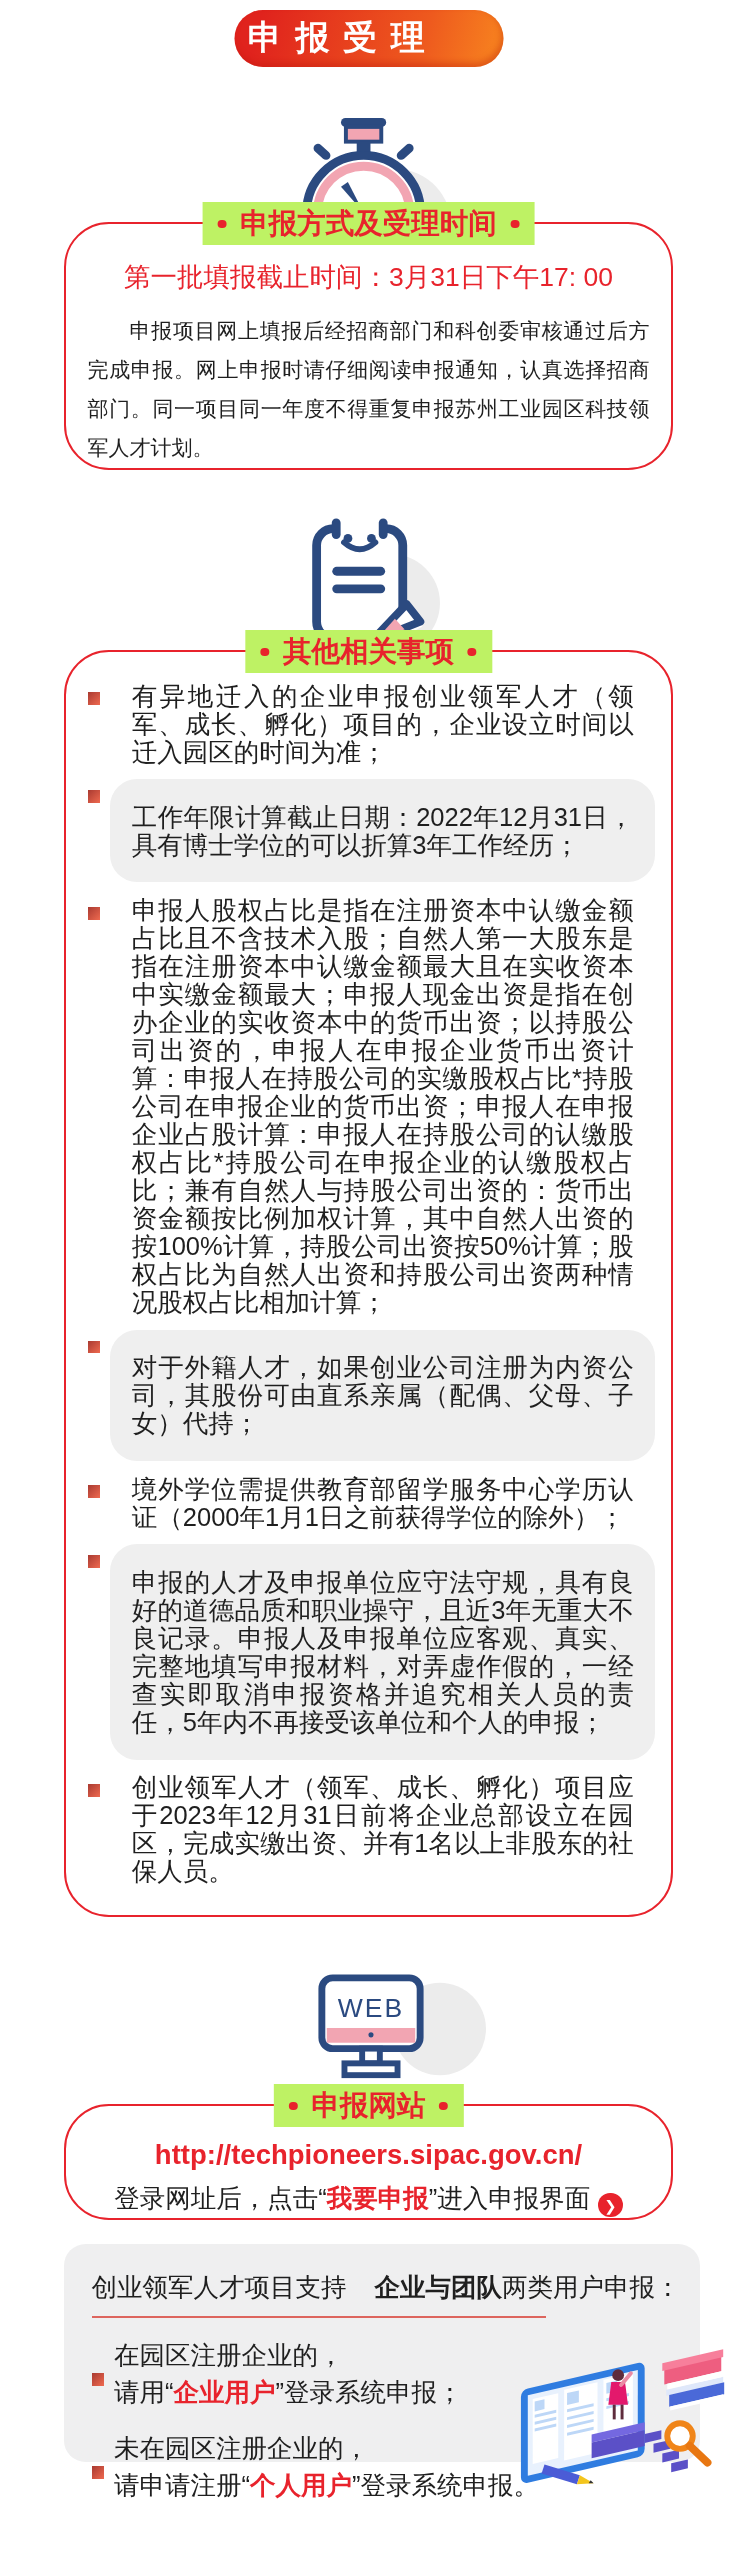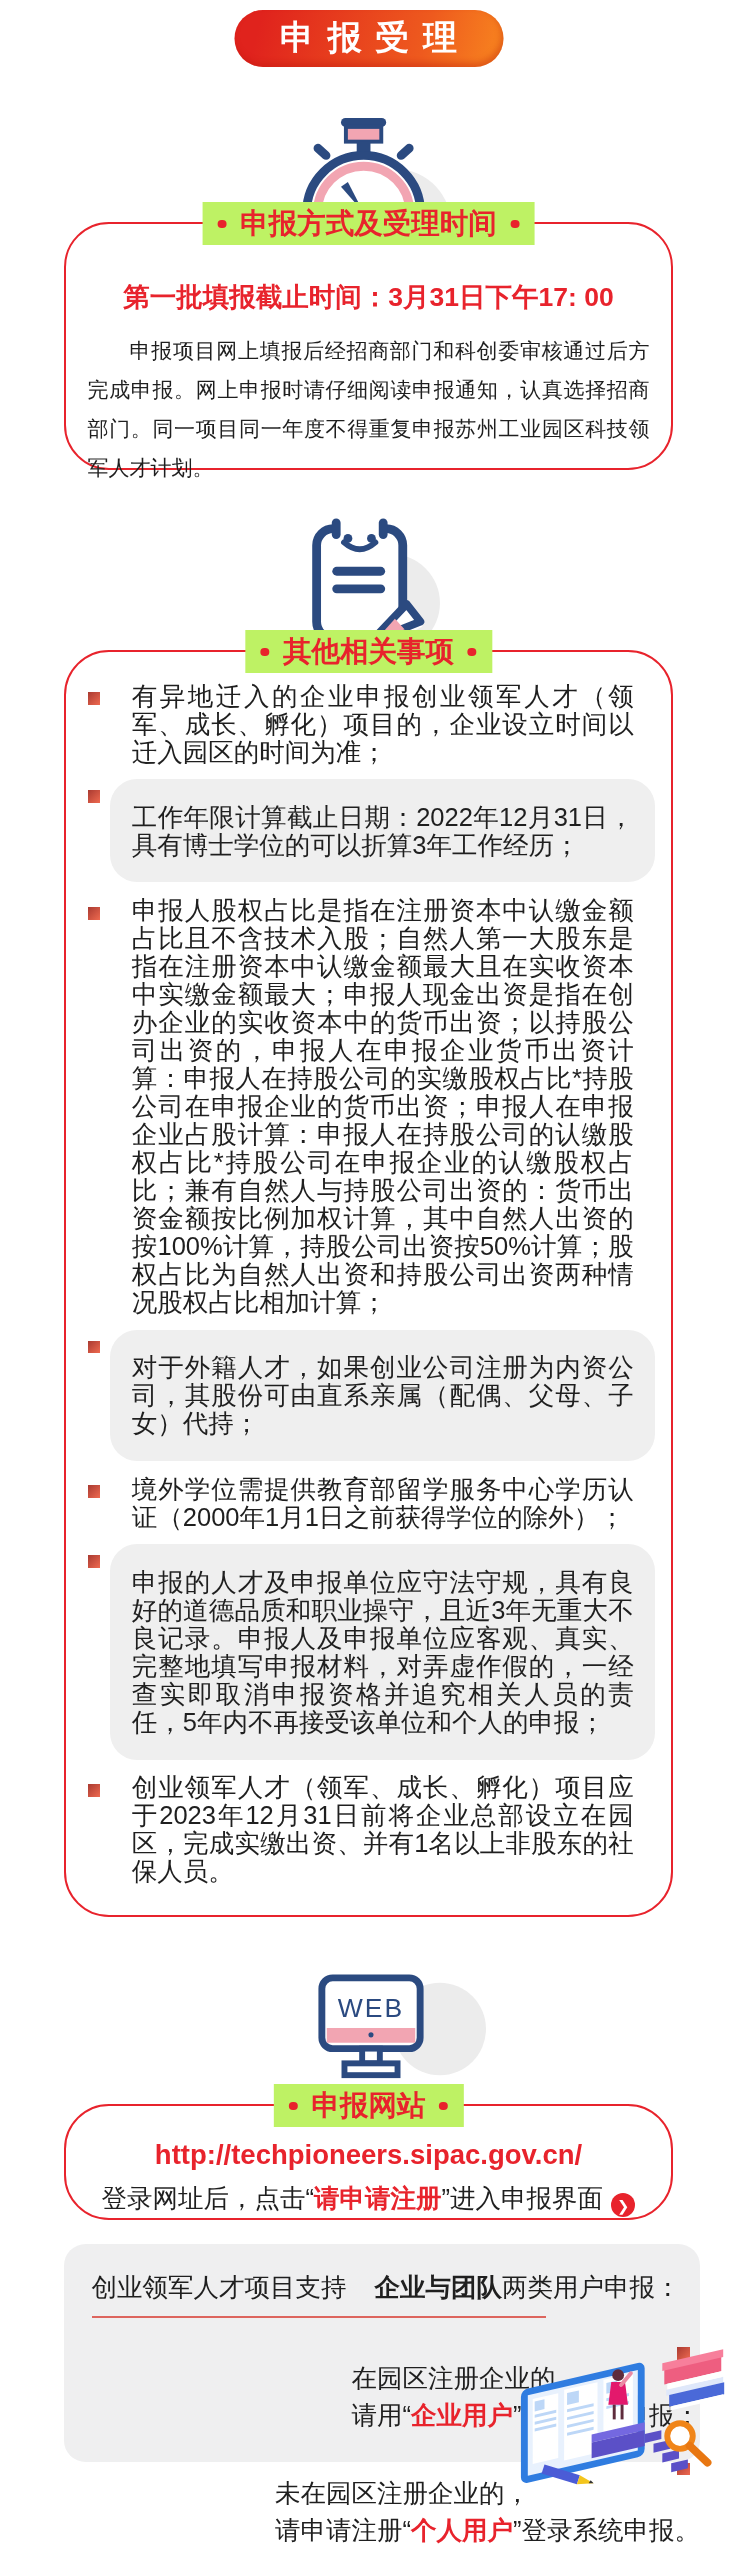--- a/index.html
+++ b/index.html
@@ -12,21 +12,21 @@
   *{margin:0;padding:0;box-sizing:border-box;}
   body{background:#ffffff;font-family:"Liberation Sans","DejaVu Sans",sans-serif;}
   .page{position:relative;width:737px;height:2576px;background:#fff;overflow:hidden;margin:0 auto;}
 
   
   .badge{
     position:absolute;top:9.8px;left:50%;transform:translateX(-50%);
     width:269px;height:57px;border-radius:28.5px;
     background:linear-gradient(105deg,#e0231d 10%,#ee5a1e 70%,#f8861f);
     color:#fff;font-size:34px;font-weight:bold;letter-spacing:13.7px;
-    display:flex;align-items:center;justify-content:center;
+    display:flex;align-items:center;
     text-indent:13.7px;
     box-shadow:inset -2px -3.9px 5.9px rgba(180,20,10,.35);
   }
 
   
   .icon-abs{position:absolute;}
 
   
   .panel{
     position:absolute;left:64px;width:609px;background:#fff;
@@ -35,22 +35,22 @@
   .panel-title{
     position:absolute;top:-21.6px;left:50%;transform:translateX(-50%);
     background:#bef264;padding:0 15.7px;height:43px;
     display:flex;align-items:center;gap:13.7px;white-space:nowrap;
     color:var(--red);font-size:28.5px;font-weight:bold;
   }
   .dot{width:8.8px;height:8.8px;border-radius:50%;background:var(--red);flex:0 0 auto;}
 
   
   .p1-deadline{
-    margin-top:55px;text-align:center;
-    color:var(--red);font-size:26.5px;font-weight:bold;
+    margin-top:35px;text-align:center;
+    color:var(--red);font-size:26.5px;font-weight:normal;
   }
   .p1-body{
     margin:15.7px 21.6px 0 21.6px;color:var(--ink);
     font-size:21px;line-height:39px;text-align:justify;text-indent:2em;
   }
 
   
   .p2-list{padding:29.5px 15.7px 0 21.6px;}
   .item{display:flex;align-items:flex-start;margin-bottom:13.7px;}
   .sq{
@@ -74,21 +74,21 @@
   }
 
   
   .footer-box{
     position:absolute;left:64px;top:2244px;width:636px;height:218px;
     background:#efeff0;border-radius:21.6px;padding:25.5px 0 0 27.5px;
   }
   .fb-title{font-size:25.5px;color:var(--ink);}
   .fb-title b{font-weight:bold;margin-left:28px;}
   .fb-underline{width:454px;height:2px;background:#dd655e;margin:11.8px 0 11.8px 0;}
-  .fb-row{display:flex;align-items:flex-end;margin-top:19px;flex-direction:column;}
+  .fb-row{display:flex;align-items:center;margin-top:19px;}
   .fb-row .sq{margin-top:9.8px;}
   .fb-text{font-size:25.5px;line-height:37px;color:var(--ink);}
 
   svg text{font-family:"Liberation Sans","DejaVu Sans",sans-serif;}
 </style>
 </head>
 <body>
 
 <div class="page">
 
@@ -189,21 +189,21 @@
   </div>
 
   <div class="panel" style="top:2104px;height:116px;">
     <div class="panel-title">
       <span class="dot"></span>
       <span>申报网站</span>
       <span class="dot"></span>
     </div>
     <div class="p3-url">http://techpioneers.sipac.gov.cn/</div>
     <div class="p3-login">
-      <span>登录网址后，点击“</span><span class="hl">请申请注册</span><span>”进入申报界面</span><span class="arrow-circle">❯</span>
+      <span>登录网址后，点击“</span><span class="hl">我要申报</span><span>”进入申报界面</span><span class="arrow-circle">❯</span>
     </div>
   </div>
 
   <div class="footer-box">
     <div class="fb-title">
       <span>创业领军人才项目支持</span><b>企业与团队</b><span>两类用户申报：</span>
     </div>
     <div class="fb-underline"></div>
 
     <div class="fb-row">

